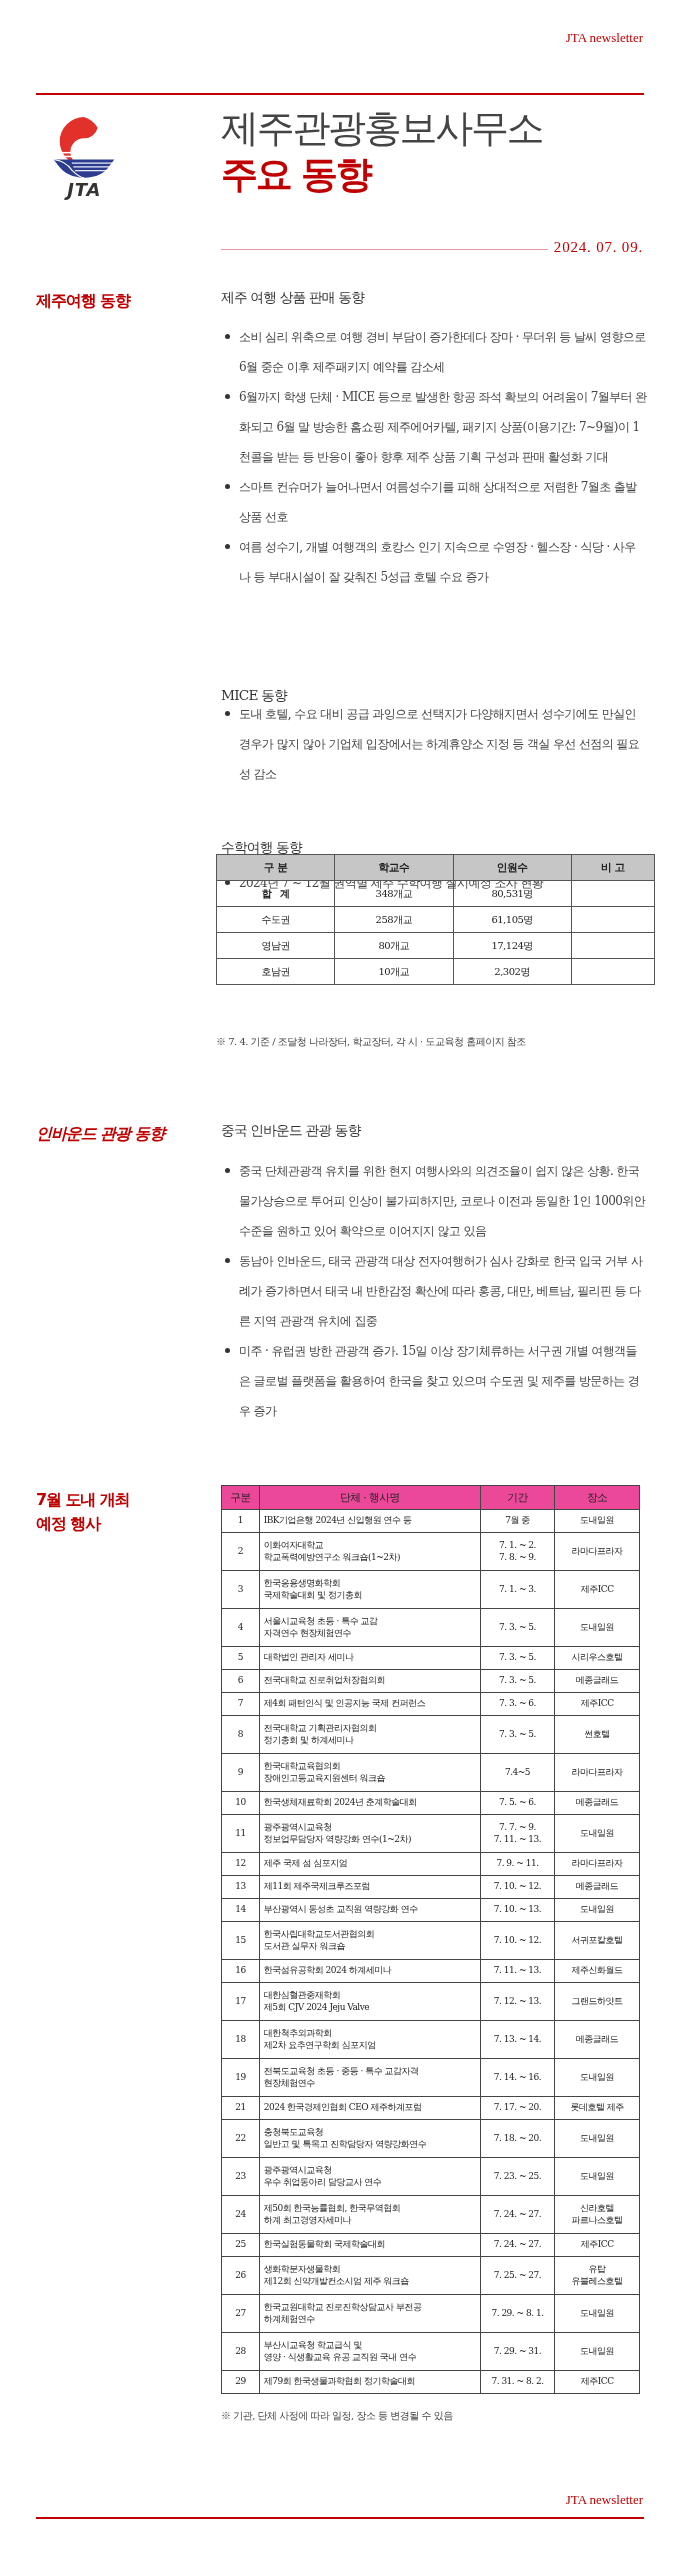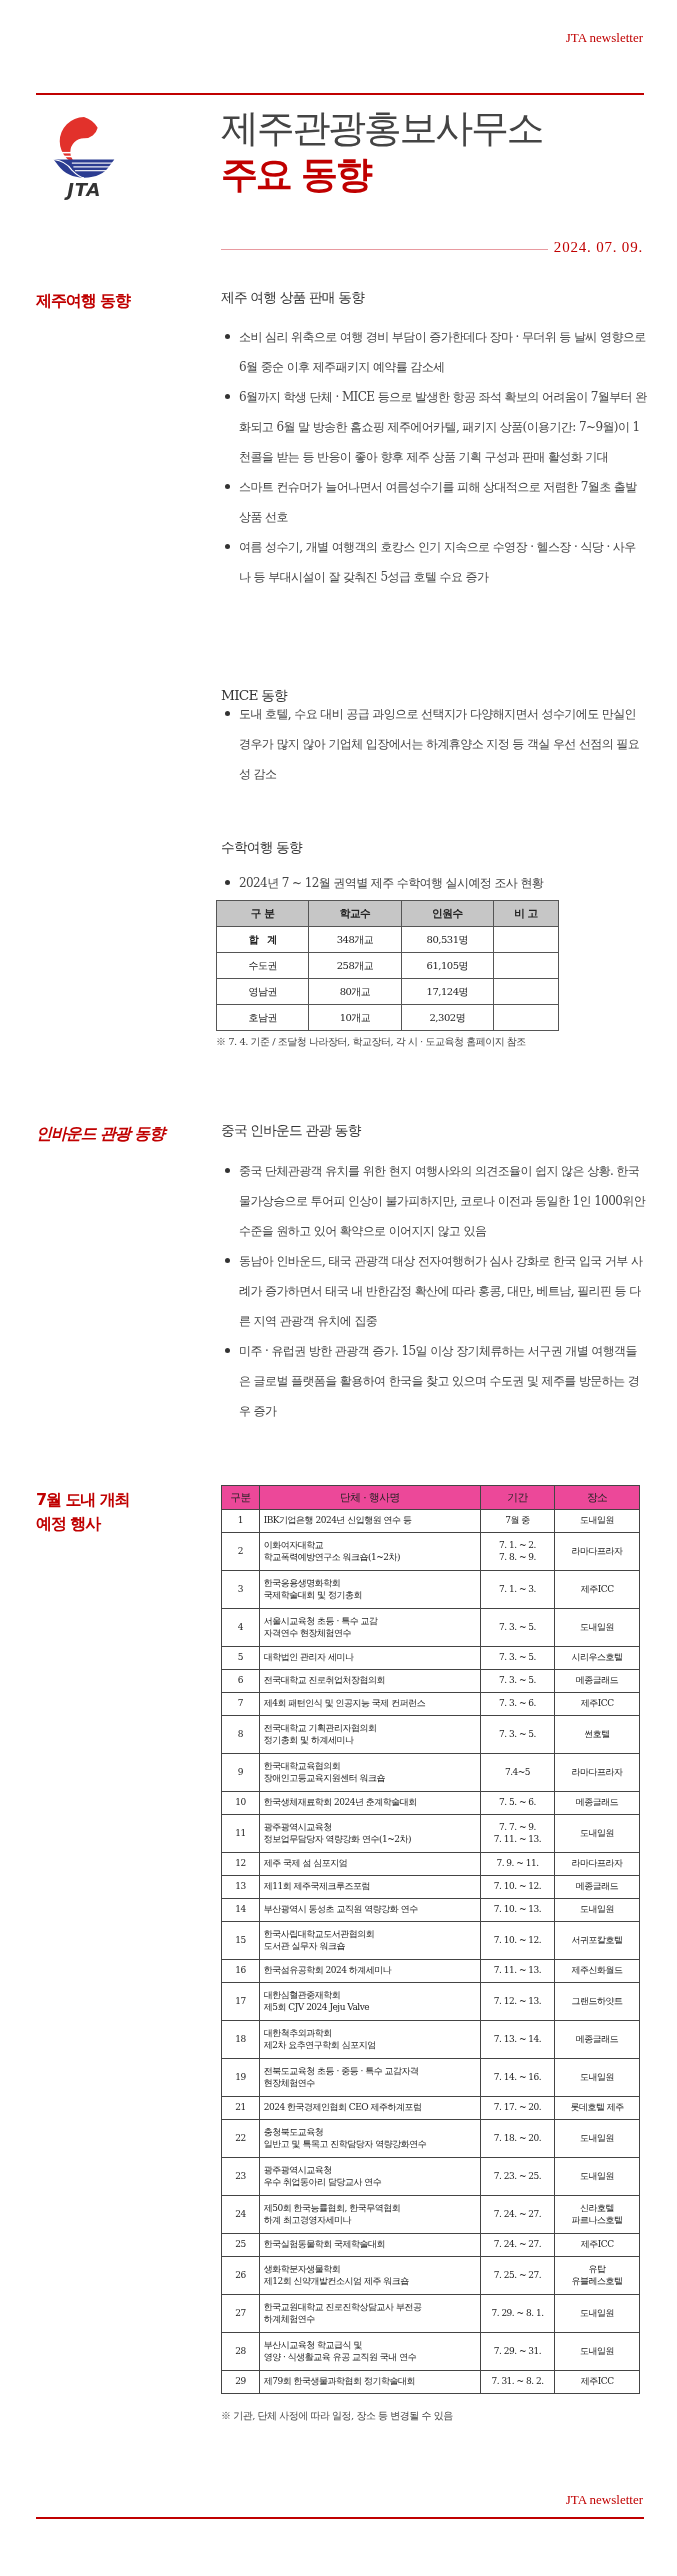--- a/index.html
+++ b/index.html
@@ -19,21 +19,21 @@
 
   .section-label { left: 36px; font-family: "DejaVu Sans", sans-serif; font-weight: bold; font-size: 16px; color: #c00000; letter-spacing: -1.1px; line-height: 24px; }
 
   .sub-title { left: 221px; font-family: "DejaVu Serif", serif; font-size: 13.7px; color: #333; letter-spacing: -0.8px; }
 
   .bullets { left: 221px; width: 426px; margin: 0; padding: 0; list-style: none; }
   .bullets li { position: relative; padding-left: 18px; font-size: 12px; line-height: 30px; color: #444; letter-spacing: -0.6px; }
   .bullets li::before { content: ""; position: absolute; left: 3.8px; top: 12px; width: 5.3px; height: 5.3px; border-radius: 50%; background: #333; }
 
   table { border-collapse: collapse; font-family: "DejaVu Serif", serif; color: #222; }
-  .trip-table { left: 216px; top: 900px; width: 343px; }
+  .trip-table { left: 216px; top: 854px; width: 439px; }
   .trip-table th, .trip-table td { border: 0.8px solid #555; text-align: center; height: 25px; font-size: 10px; padding: 0; letter-spacing: -0.5px; }
   .trip-table th { background: #c6c6c6; font-weight: bold; font-family: "DejaVu Sans", sans-serif; font-size: 10.7px; }
   .trip-table td.bold { font-weight: bold; }
 
   .note { font-size: 10px; color: #444; letter-spacing: -0.5px; }
 
   .event-table { left: 221px; top: 1485px; width: 419px; }
   .event-table th, .event-table td { border: 0.8px solid #444; font-size: 9px; padding: 0 3.8px; line-height: 11.4px; letter-spacing: -0.5px; }
   .event-table th { background: #ec4899; height: 23px; font-family: "DejaVu Sans", sans-serif; font-weight: normal; font-size: 10.7px; text-align: center; }
   .event-table td { height: 22px; }

